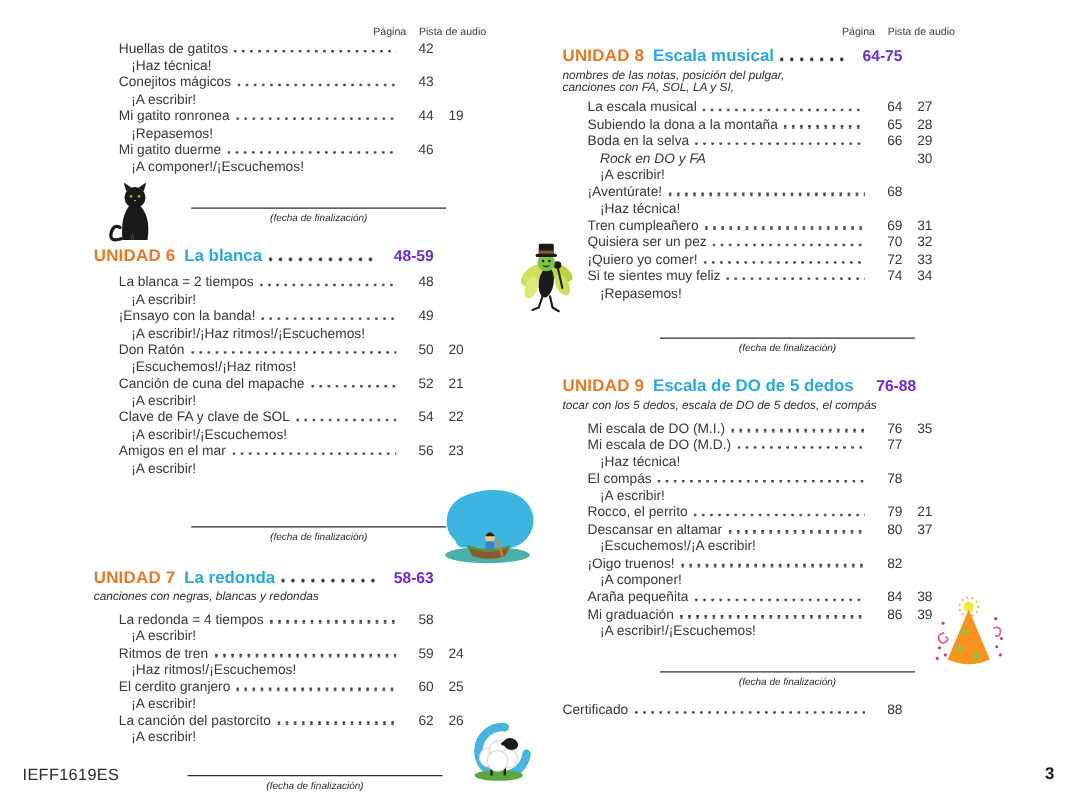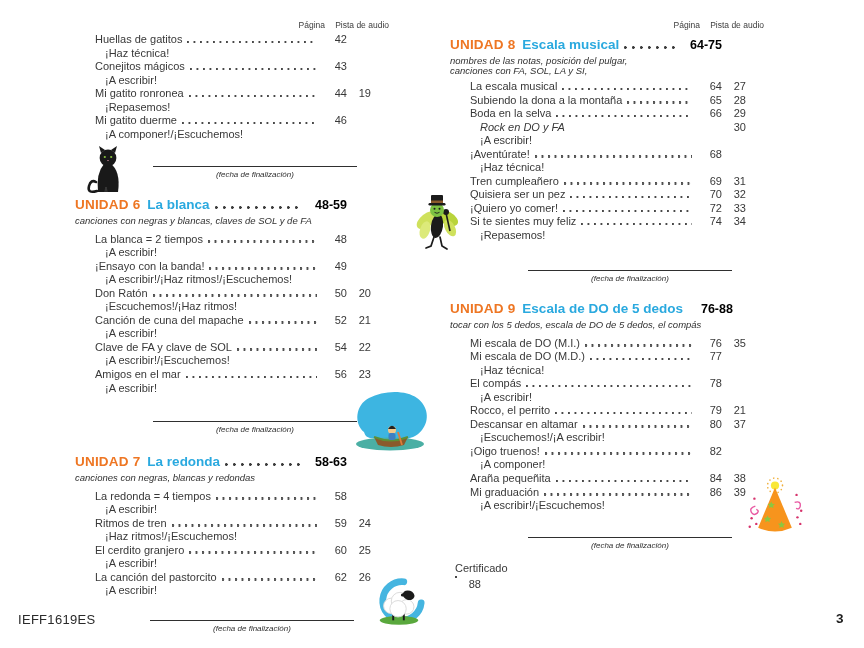--- a/index.html
+++ b/index.html
@@ -13,39 +13,39 @@
   
   .toc-header{position:relative;height:12px;font-size:8.5px;color:#3d3d3d;text-align:center;}
   .toc-header .pagina{position:absolute;right:46px;white-space:nowrap;}
   .toc-header .pista{position:absolute;right:-18px;white-space:nowrap;}
 
   
   .entries{margin-top:6px;}
   .entry{display:flex;align-items:baseline;font-size:11px;line-height:13.55px;
          padding-left:20px;white-space:nowrap;}
   .entry.sub{padding-left:30px;}
-  .entry.flush{padding-left:0;flex-direction:column;}
+  .entry.flush{padding-left:0;}
   .title{flex:0 0 auto;}
   .it{font-style:italic;}
   .leader{flex:1 1 auto;min-width:6px;height:2.4px;margin:0 4px 0 5px;
     background-image:radial-gradient(circle at 1.1px 1.1px,#484848 1px,rgba(0,0,0,0) 1.3px);
     background-size:6.5px 2.4px;background-repeat:repeat-x;background-position:left bottom;}
   .leader.blank{background:none;}
   .page{flex:0 0 auto;width:26px;text-align:right;}
   .audio{flex:0 0 auto;width:24px;text-align:right;}
 
   
   .unit-header{display:flex;align-items:baseline;font-weight:700;font-size:13.5px;
                line-height:17px;white-space:nowrap;}
   .u-label{color:#ee7623;margin-right:7px;letter-spacing:.2px;}
   .u-title{color:#2aa9df;}
   .u-leader{flex:1 1 auto;height:2.8px;margin:0 5px;
     background-image:radial-gradient(circle at 1.4px 1.4px,#3c3c3c 1.25px,rgba(0,0,0,0) 1.55px);
     background-size:8px 2.8px;background-repeat:repeat-x;background-position:left bottom;}
-  .u-range{flex:0 0 auto;min-width:40px;text-align:right;color:#000000;font-size:12.5px;}
+  .u-range{flex:0 0 auto;min-width:40px;text-align:right;color:#6d28d9;font-size:12.5px;}
   .u-audio{flex:0 0 auto;width:24px;}
   .subtitle{font-style:italic;font-size:9.5px;line-height:10.5px;color:#303030;margin-top:2px;}
 
   
   .fecha{position:absolute;width:204px;}
   .fecha-rule{border-top:1.8px solid #2f2f2f;height:0;}
   .fecha-label{text-align:center;font-size:8px;font-style:italic;margin-top:2.5px;color:#2f2f2f;}
 
   .code{font-size:13px;color:#2a2a2a;letter-spacing:.3px;}
   .pageno{font-size:13.5px;font-weight:700;color:#1c1c1c;}
@@ -119,21 +119,20 @@
 </div>
 
 <div class="abs col" style="left:75px;top:196px">
   <div class="unit-header">
     <span class="u-label">UNIDAD 6</span>
     <span class="u-title">La blanca</span>
     <span class="u-leader"></span>
     <span class="u-range">48-59</span>
     <span class="u-audio"></span>
   </div>
-  <div class="subtitle">canciones con negras y blancas, claves de SOL y de FA</div>
   <div class="entries">
       <div class="entry">
         <span class="title">La blanca  = 2 tiempos</span>
         <span class="leader"></span>
         <span class="page">48</span>
         <span class="audio"></span>
       </div>
       <div class="entry sub">
         <span class="title">¡A escribir!</span>
       </div>

